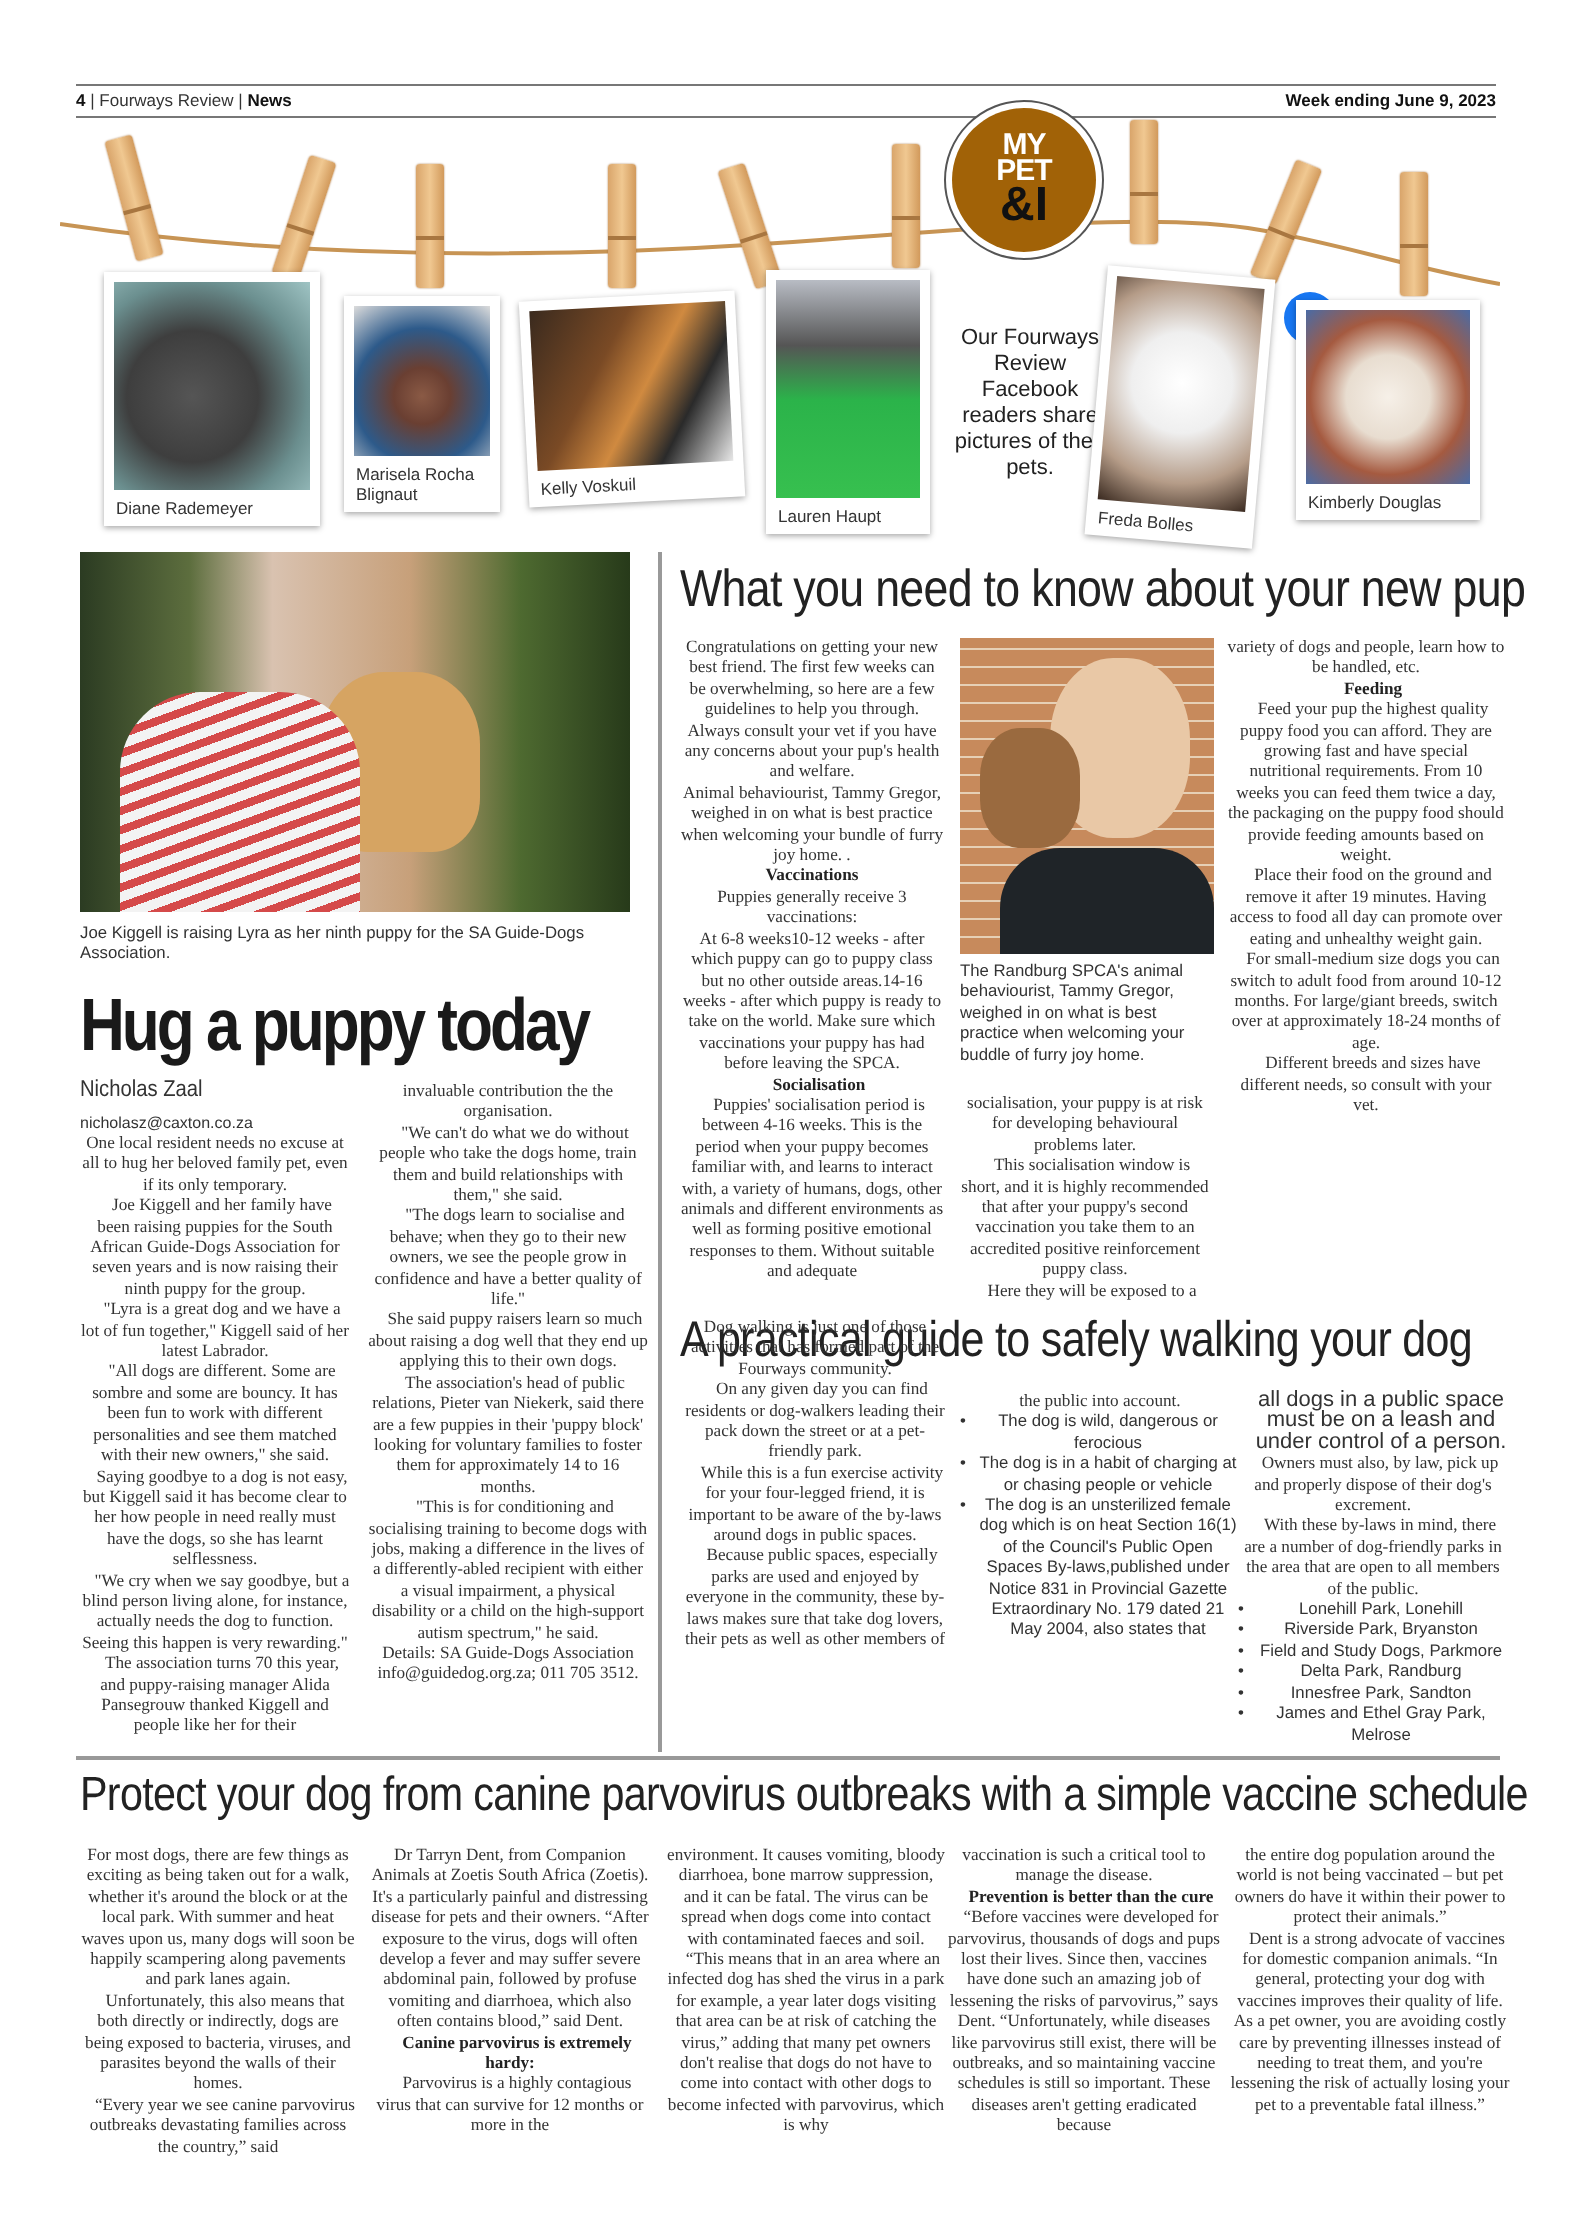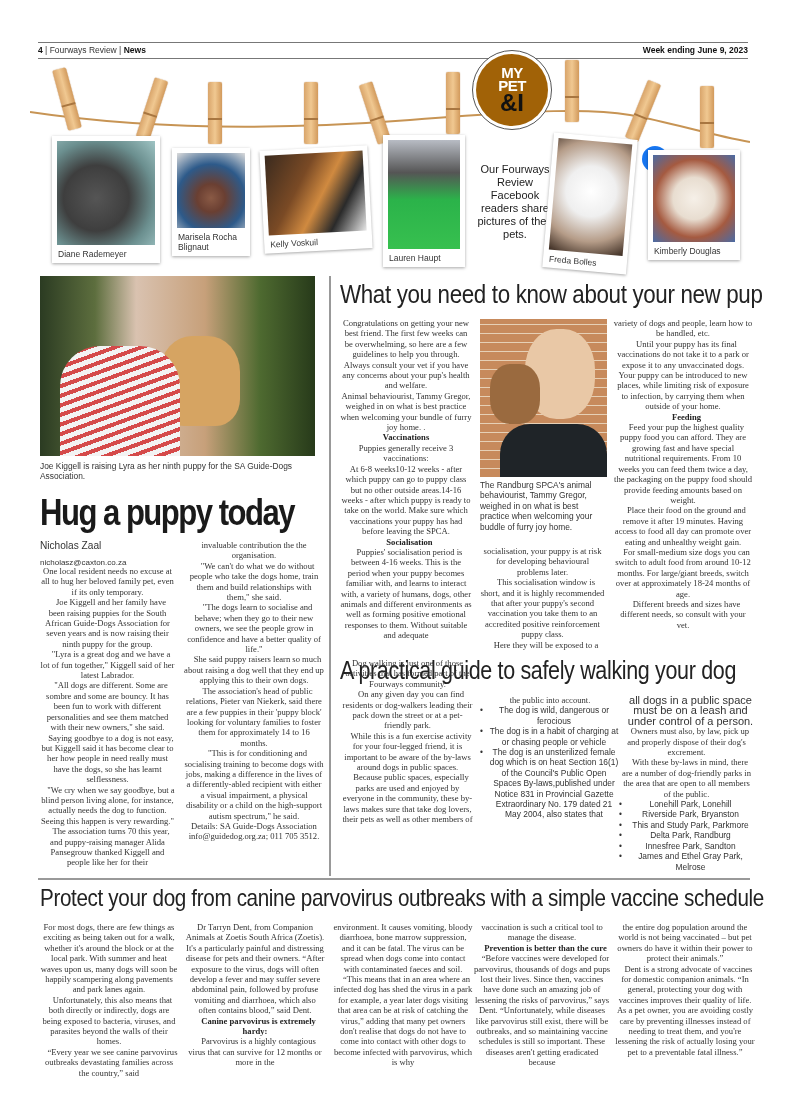--- a/index.html
+++ b/index.html
@@ -141,21 +141,20 @@
   <div style="position:absolute;left:20px;top:105px;width:107px;height:60px;border-radius:30px 30px 0 0;background:#1f2428"></div>
 </div>
 <div class="abs capt" style="left:480px;top:480px;width:127px">The Randburg SPCA's animal behaviourist, Tammy Gregor, weighed in on what is best practice when welcoming your buddle of furry joy home.</div>
 <div class="col" style="left:480px;top:546px;width:125px">
   <p class="ni">socialisation, your puppy is at risk for developing behavioural problems later.</p>
   <p>This socialisation window is short, and it is highly recommended that after your puppy's second vaccination you take them to an accredited positive reinforcement puppy class.</p>
   <p>Here they will be exposed to a</p>
 </div>
 <div class="col" style="left:613px;top:318px;width:140px">
   <p class="ni">variety of dogs and people, learn how to be handled, etc.</p>
-  <p>Until your puppy has its final vaccinations do not take it to a park or expose it to any unvaccinated dogs. Your puppy can be introduced to new places, while limiting risk of exposure to infection, by carrying them when outside of your home.</p>
   <p class="sub">Feeding</p>
   <p>Feed your pup the highest quality puppy food you can afford. They are growing fast and have special nutritional requirements. From 10 weeks you can feed them twice a day, the packaging on the puppy food should provide feeding amounts based on weight.</p>
   <p>Place their food on the ground and remove it after 19 minutes. Having access to food all day can promote over eating and unhealthy weight gain.</p>
   <p>For small-medium size dogs you can switch to adult food from around 10-12 months. For large/giant breeds, switch over at approximately 18-24 months of age.</p>
   <p>Different breeds and sizes have different needs, so consult with your vet.</p>
 </div>
 
 <div class="abs h-med" style="left:340px;top:656px;font-size:25px">A practical guide to safely walking your dog</div>
 <div class="col" style="left:340px;top:658px;width:135px">
   <p class="ni">Dog walking is just one of those activities that has formed part of the Fourways community.</p>
@@ -171,21 +170,21 @@
     <li>The dog is an unsterilized female dog which is on heat Section 16(1) of the Council's Public Open Spaces By-laws,published under Notice 831 in Provincial Gazette Extraordinary No. 179 dated 21 May 2004, also states that</li>
   </ul>
 </div>
 <div class="col" style="left:619px;top:695px;width:135px">
   <p class="ni sans" style="padding-left:8px;font-size:11px">all dogs in a public space must be on a leash and under control of a person.</p>
   <p>Owners must also, by law, pick up and properly dispose of their dog's excrement.</p>
   <p>With these by-laws in mind, there are a number of dog-friendly parks in the area that are open to all members of the public.</p>
   <ul class="ul">
     <li>Lonehill Park, Lonehill</li>
     <li>Riverside Park, Bryanston</li>
-    <li>This and Study Park, Parkmore</li>
+    <li>Field and Study Dogs, Parkmore</li>
     <li>Delta Park, Randburg</li>
     <li>Innesfree Park, Sandton</li>
     <li>James and Ethel Gray Park, Melrose</li>
   </ul>
 </div>
 
 <div class="hline" style="left:38px;top:878px;width:712px"></div>
 
 <div class="abs h-med" style="left:40px;top:884px;font-size:24px">Protect your dog from canine parvovirus outbreaks with a simple vaccine schedule</div>
 <div class="col" style="left:40px;top:922px;width:138px">

